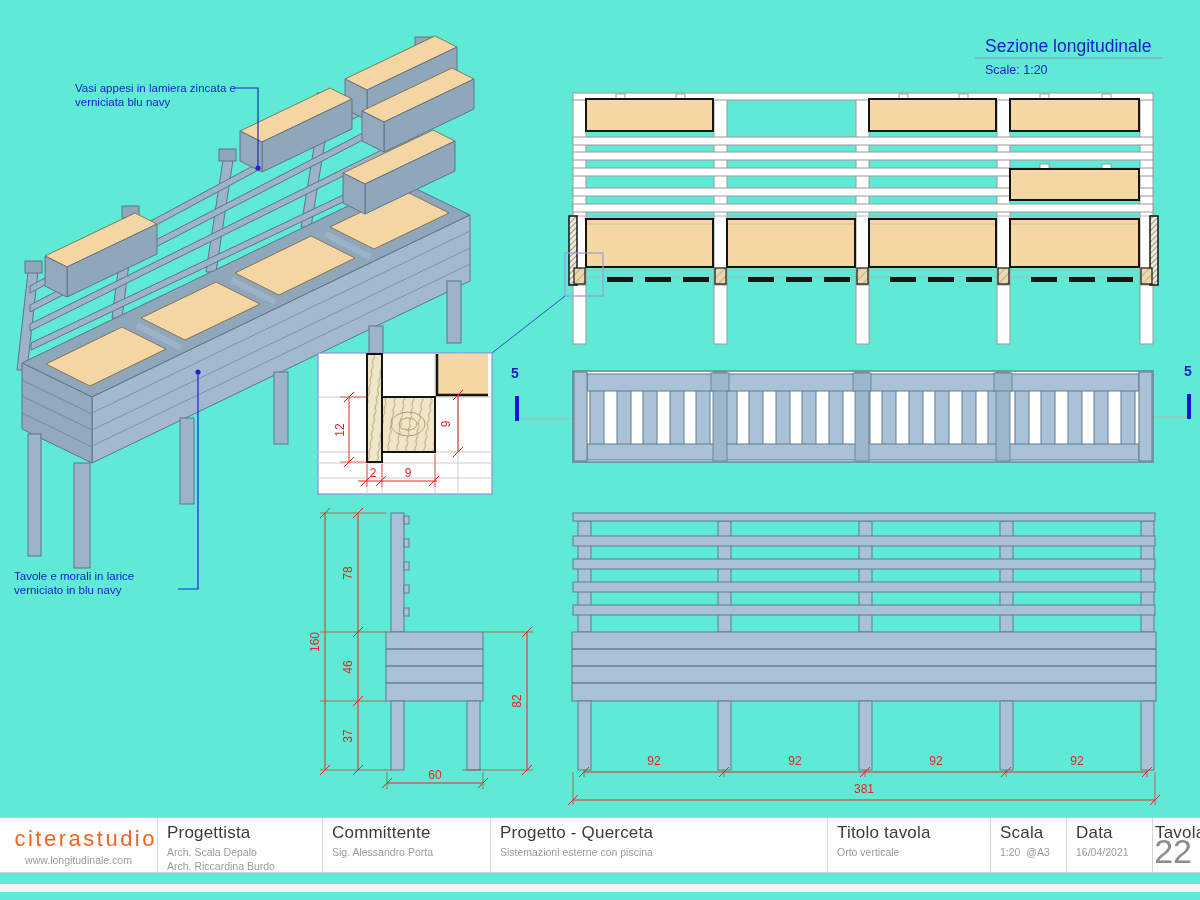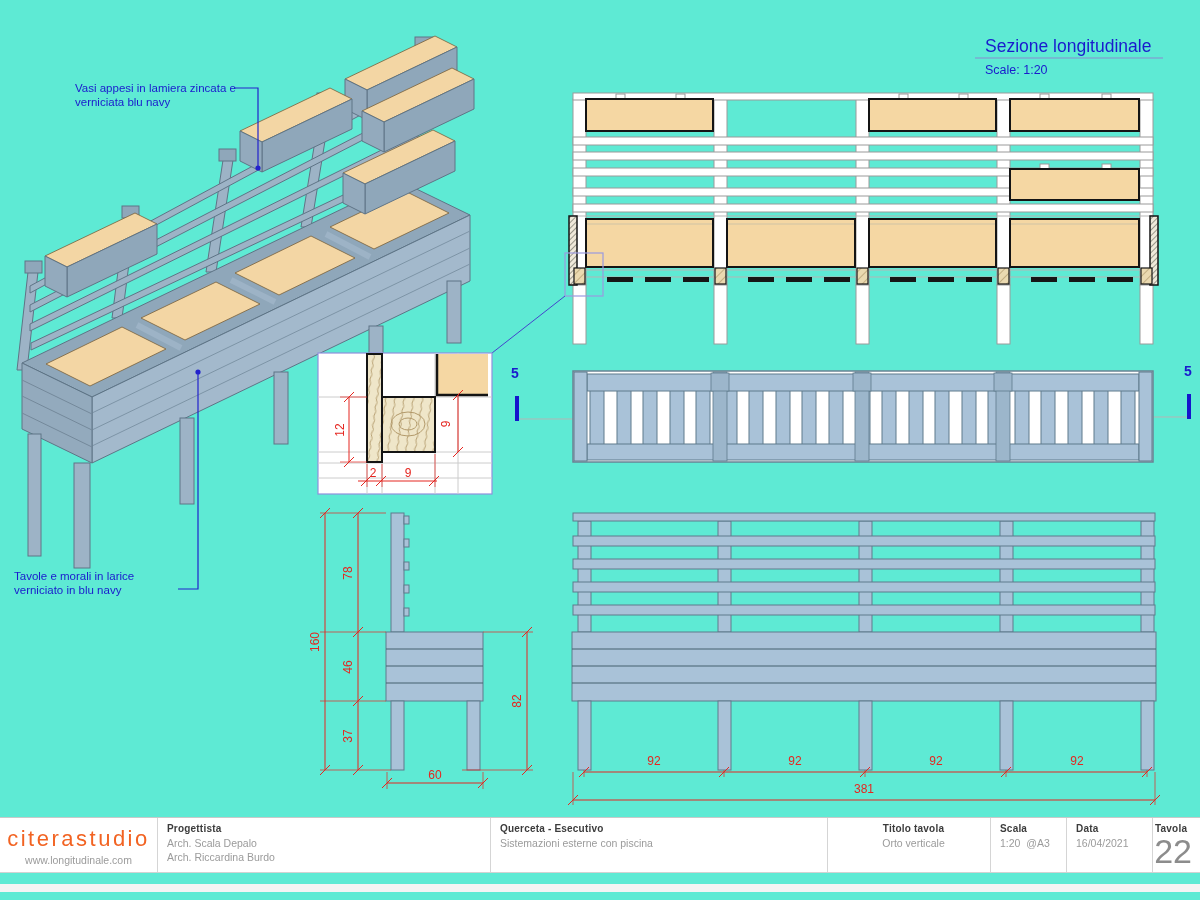--- a/index.html
+++ b/index.html
@@ -20,24 +20,24 @@
   .iso2{fill:#93aabd;stroke:#5f7486;stroke-width:1;}
   .iso3{fill:#9db3c6;stroke:#5f7486;stroke-width:1;}
   .iso4{fill:#8fa7ba;stroke:#5f7486;stroke-width:1;}
   .isoTan{fill:#f3d6a4;stroke:#77603a;stroke-width:0.8;}
   .lead{stroke:#2222cc;stroke-width:1.2;fill:none;}
   .callout{stroke:#9a9ae0;stroke-width:1.2;fill:none;}
 
   .tblock{position:absolute;left:0;top:817px;width:1200px;height:54px;
           border-top:1px solid #c9c9c9;border-bottom:1px solid #d2d2d2;background:#fff;}
   .cell{position:absolute;top:0;height:54px;border-left:1px solid #d5d5d5;box-sizing:border-box;padding:5px 0 0 9px;}
-  .cell .lbl{font-size:10px;font-weight:bold;color:#3c3c3c;letter-spacing:0.2px;}
+  .cell .lbl{font-size:17px;font-weight:normal;color:#3c3c3c;letter-spacing:0.2px;}
   .cell .val{font-size:10.5px;color:#9b9b9b;line-height:1.35;margin-top:2px;}
   .logo-cell{position:absolute;left:0;top:0;width:157px;height:54px;text-align:center;}
-  .logo{font-size:22px;color:#f26322;letter-spacing:2.5px;margin-top:8px;font-weight:500;}
+  .logo{font-size:22px;color:#f26322;letter-spacing:2.5px;margin-top:8px;font-weight:500;text-align:right;}
   .site{font-size:10.5px;color:#9b9b9b;margin-top:2px;}
   .tav-num{position:absolute;right:8px;top:14px;font-size:34px;color:#8c8c8c;font-weight:400;}
   .band{position:absolute;left:0;top:884px;width:1200px;height:8px;background:#f4f4f4;}
 </style>
 </head>
 <body>
 
 <div class="sheet">
 <svg width="1200" height="817" viewBox="0 0 1200 817">
   <defs>
@@ -392,25 +392,29 @@
 <div class="tblock">
   <div class="logo-cell">
     <div class="logo">citerastudio</div>
     <div class="site">www.longitudinale.com</div>
   </div>
   <div class="cell" style="left:157px;width:165px;">
     <div class="lbl">Progettista</div>
     <div class="val">Arch. Scala Depalo</div>
     <div class="val" style="margin-top:0;">Arch. Riccardina Burdo</div>
   </div>
+  <div class="cell" style="left:322px;width:168px;">
+    <div class="lbl">Committente</div>
+    <div class="val">Sig. Alessandro Porta</div>
+  </div>
   <div class="cell" style="left:490px;width:166px;">
-    <div class="lbl">Querceta -  Esecutivo</div>
+    <div class="lbl">Progetto -  Querceta</div>
     <div class="val">Sistemazioni esterne con piscina</div>
   </div>
-  <div class="cell" style="left:827px;width:163px;text-align:center;">
+  <div class="cell" style="left:827px;width:163px;">
     <div class="lbl">Titolo tavola</div>
     <div class="val">Orto verticale</div>
   </div>
   <div class="cell" style="left:990px;width:76px;">
     <div class="lbl">Scala</div>
     <div class="val"><span>1:20</span>&nbsp;&nbsp;<span>@A3</span></div>
   </div>
   <div class="cell" style="left:1066px;width:86px;">
     <div class="lbl">Data</div>
     <div class="val">16/04/2021</div>

